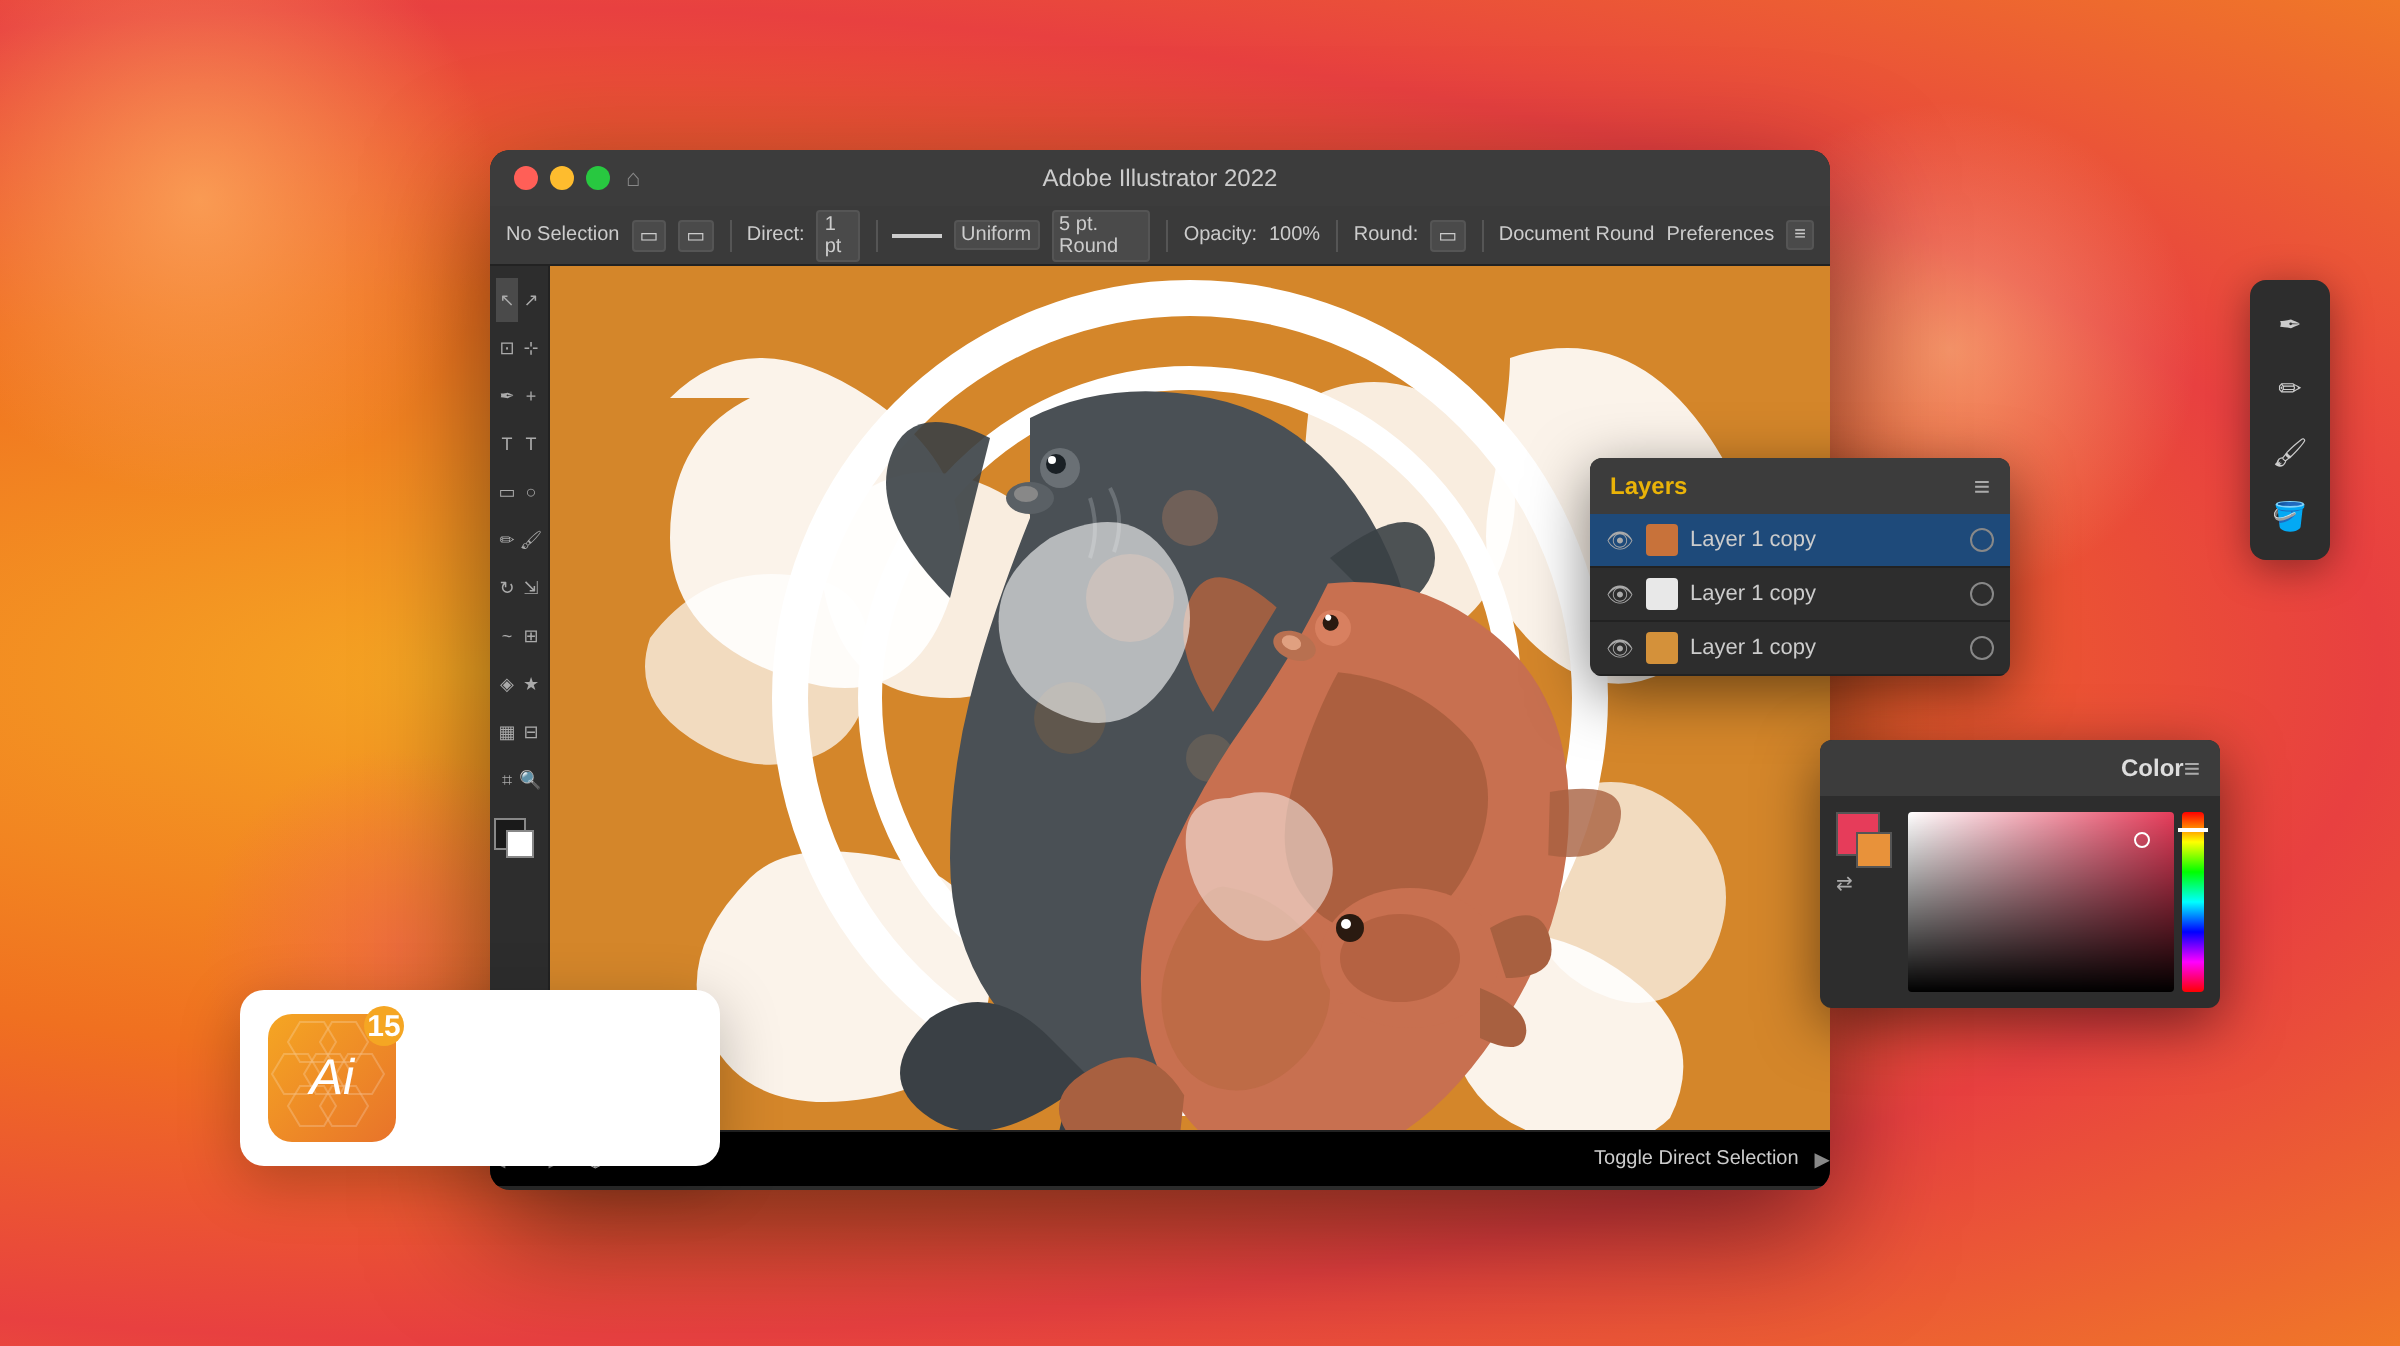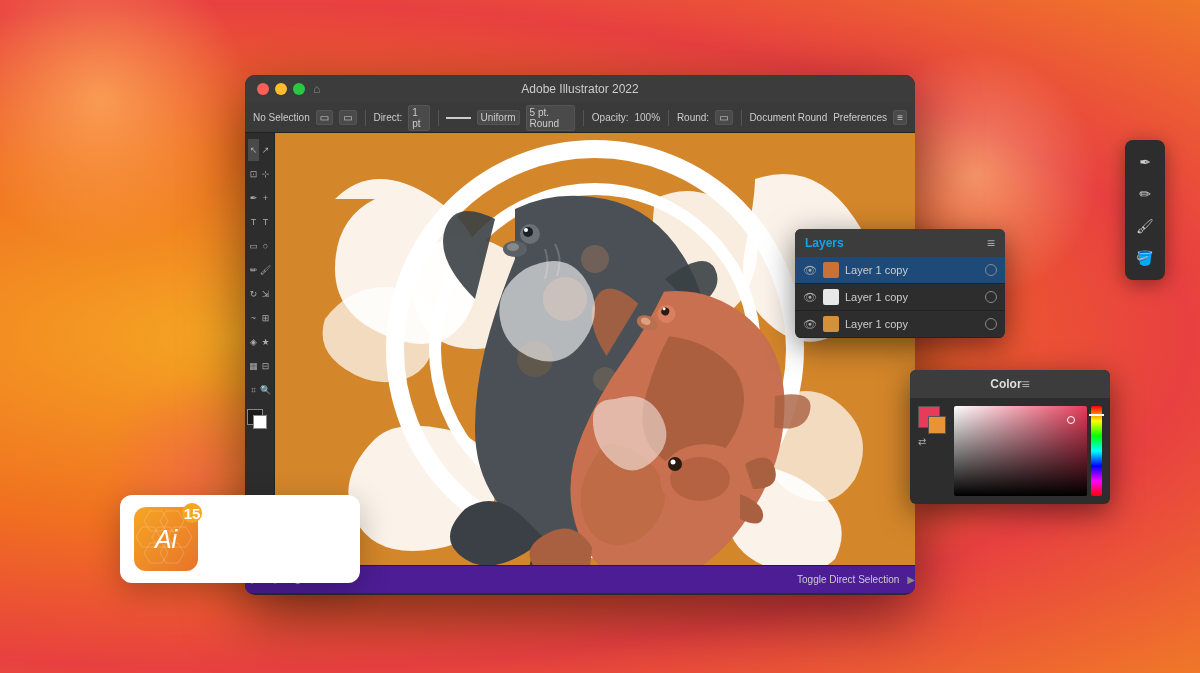--- a/index.html
+++ b/index.html
@@ -187,21 +187,21 @@
     .artwork {
       position: absolute;
       inset: 0;
       width: 100%;
       height: 100%;
     }
 
     
     .bottom-bar {
       height: 28px;
-      background: #4c1d95;
+      background: #000000;
       border-top: 1px solid #222;
       display: flex;
       align-items: center;
       justify-content: center;
       color: #aaa;
       font-size: 10px;
       gap: 8px;
     }
     .bottom-arrow {
       color: #888;
@@ -221,21 +221,21 @@
       overflow: hidden;
     }
     .panel-header {
       background: #3c3c3c;
       padding: 6px 10px;
       display: flex;
       align-items: center;
       justify-content: space-between;
     }
     .panel-title {
-      color: #0ea5e9;
+      color: #eab308;
       font-size: 12px;
       font-weight: 600;
     }
     .panel-menu-icon {
       color: #aaa;
       font-size: 14px;
     }
     .layer-row {
       display: flex;
       align-items: center;
@@ -278,21 +278,21 @@
       border-radius: 6px;
       box-shadow: 0 8px 30px rgba(0,0,0,0.5);
       z-index: 20;
       overflow: hidden;
     }
     .color-panel-header {
       background: #3c3c3c;
       padding: 6px 10px;
       display: flex;
       align-items: center;
-      justify-content: center;
+      justify-content: flex-end;
     }
     .color-panel-title {
       color: #ddd;
       font-size: 12px;
       font-weight: 600;
     }
     .color-panel-body {
       padding: 8px;
       display: flex;
       gap: 8px;

